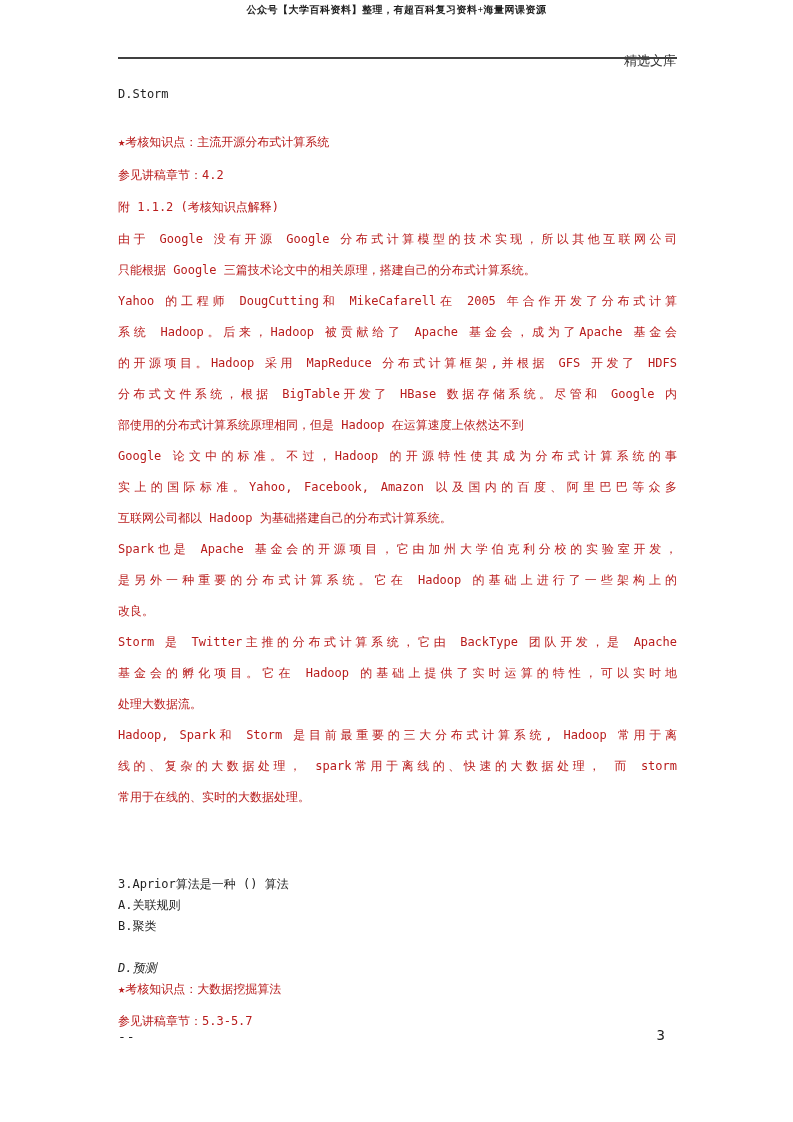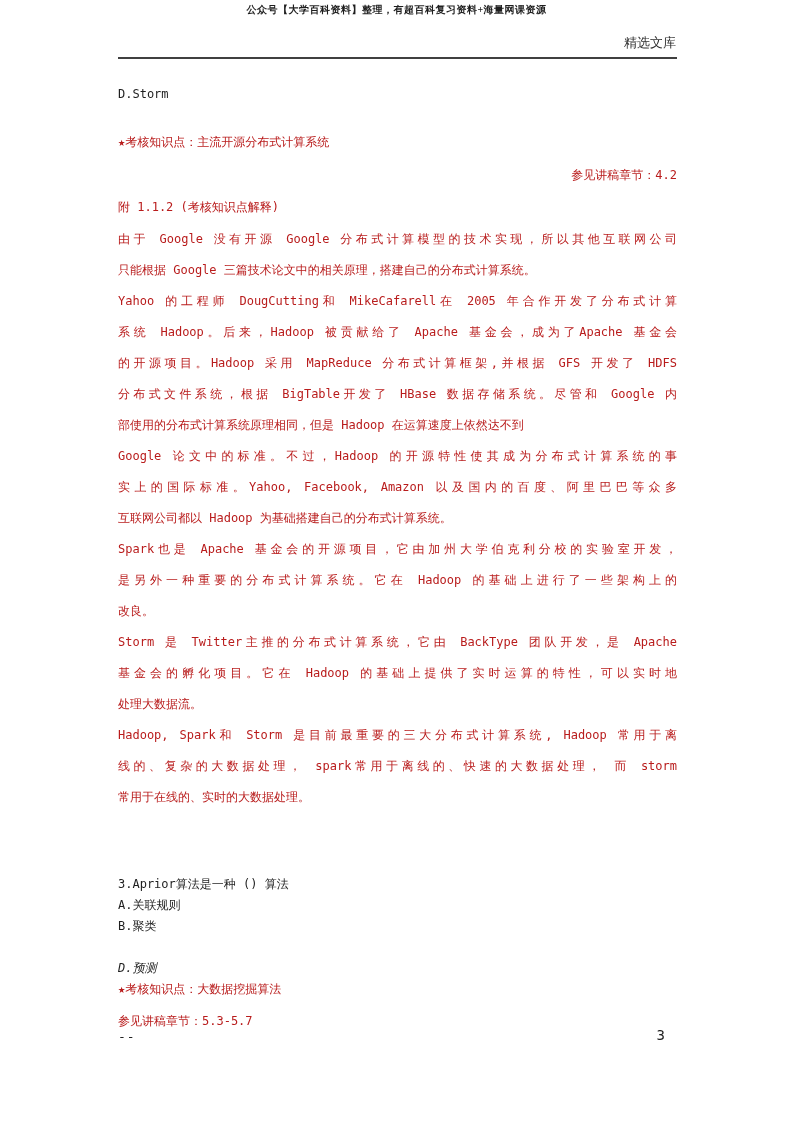--- a/index.html
+++ b/index.html
@@ -11,21 +11,21 @@
     font-family:"DejaVu Sans Mono","Liberation Mono",monospace;
   }
   .promo {
     position:absolute; top:3px; left:0; width:100%;
     text-align:center;
     font-family:"Liberation Serif","DejaVu Serif",serif;
     font-weight:bold; font-size:10px; color:#1e1e1e;
     letter-spacing:0.5px;
   }
   .lib {
-    position:absolute; top:34px; right:117px;
+    position:absolute; top:52px; right:117px;
     font-size:13px; color:#2e2e2e;
   }
   .rule {
     position:absolute; top:57px; left:118px; width:559px;
     height:0; border-top:2px solid #404040;
   }
   .abs { position:absolute; left:118px; width:559px; }
   .t-black { color:#1f1f1f; }
   .t-red   { color:#b91c1c; }
   .fs-body { font-size:12px; }
@@ -48,21 +48,21 @@
 
 <div class="page">
 
   <div class="promo">公众号【大学百科资料】整理，有超百科复习资料+海量网课资源</div>
   <div class="lib">精选文库</div>
   <div class="rule"></div>
 
   <div class="abs t-black fs-body" style="top:84px; height:21px; line-height:21px;">D.Storm</div>
 
   <div class="abs t-red fs-body hline" style="top:127px;">★考核知识点：主流开源分布式计算系统</div>
-  <div class="abs t-red fs-body hline" style="top:160px;text-align:right;">参见讲稿章节：4.2</div>
+  <div class="abs t-red fs-body hline" style="top:160px;">参见讲稿章节：4.2</div>
   <div class="abs t-red fs-body hline" style="top:192px;">附 1.1.2 (考核知识点解释)</div>
 
   <div class="abs t-red fs-body para">
     <div class="pl fill">由于 Google 没有开源 Google 分布式计算模型的技术实现，所以其他互联网公司</div>
     <div class="pl">只能根据 Google 三篇技术论文中的相关原理，搭建自己的分布式计算系统。</div>
     <div class="pl fill">Yahoo 的工程师 DougCutting和 MikeCafarell在 2005 年合作开发了分布式计算</div>
     <div class="pl fill">系统 Hadoop。后来，Hadoop 被贡献给了 Apache 基金会，成为了Apache 基金会</div>
     <div class="pl fill">的开源项目。Hadoop 采用 MapReduce 分布式计算框架,并根据 GFS 开发了 HDFS</div>
     <div class="pl fill">分布式文件系统，根据 BigTable开发了 HBase 数据存储系统。尽管和 Google 内</div>
     <div class="pl">部使用的分布式计算系统原理相同，但是  Hadoop 在运算速度上依然达不到</div>

